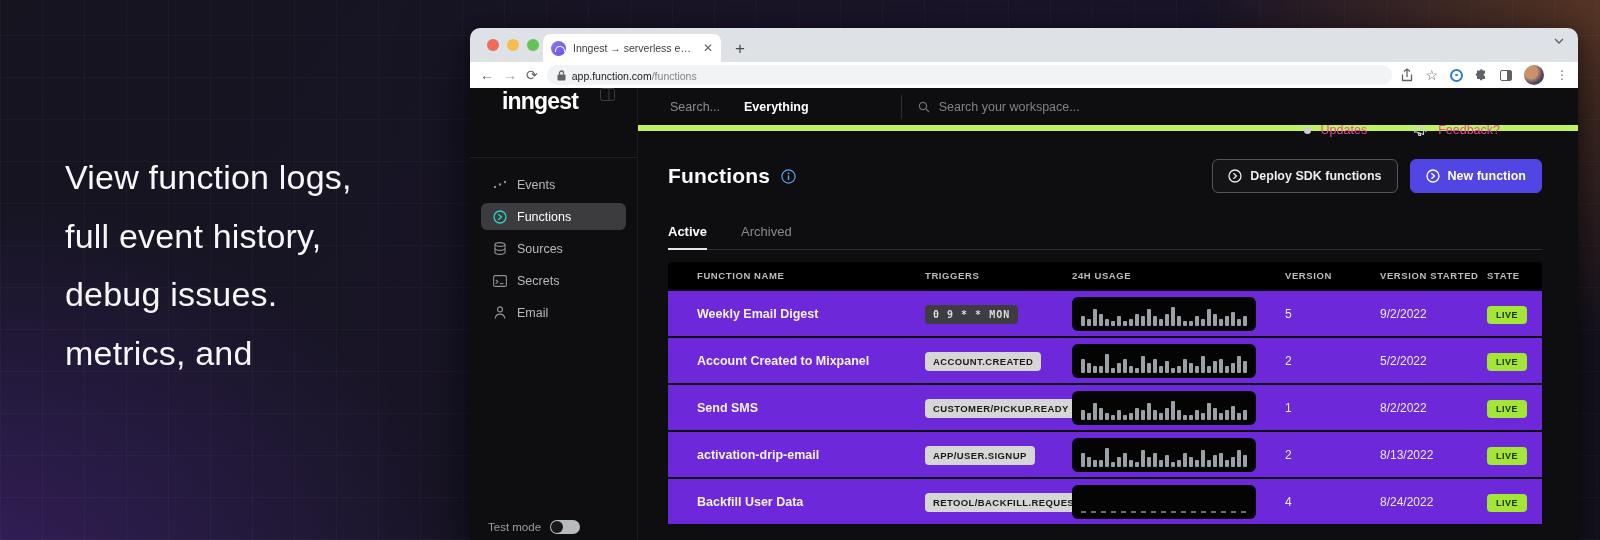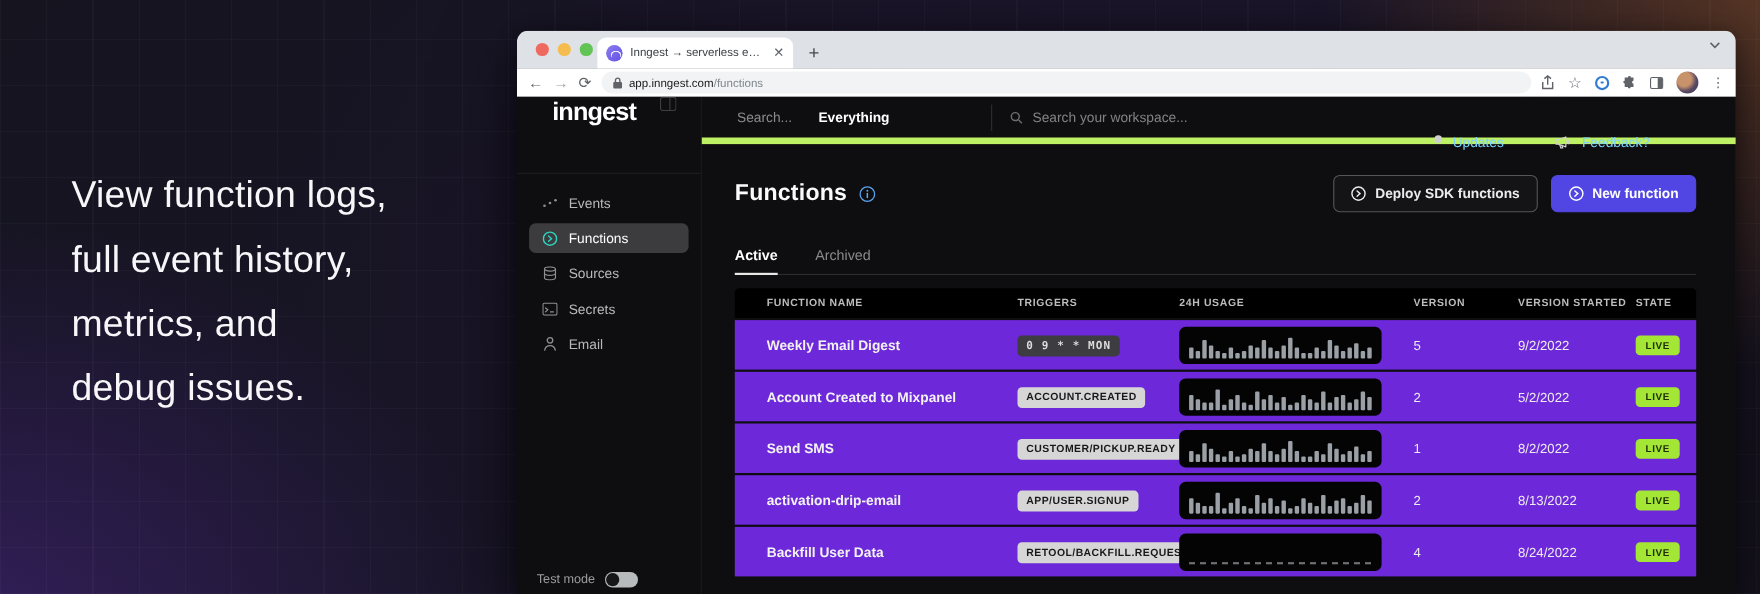--- a/index.html
+++ b/index.html
@@ -83,21 +83,21 @@
   .toggle::after { content:""; position:absolute; left:1px; top:1px; width:12px; height:12px;
     border-radius:50%; background:#17171a; }
 
   .main { flex:1; display:flex; flex-direction:column; }
   .topbar { height:43px; border-bottom:6px solid #bef264; display:flex; align-items:center;
     padding:0 78px 0 32px; font-size:12.5px; }
   .tb-search { color:#8b8b8b; }
   .tb-scope { color:#ffffff; font-weight:700; margin-left:24px; }
   .tb-div { width:1px; height:24px; background:#2f2f31; margin:0 16px 0 92px; }
   .tb-ws { color:#828282; margin-left:9px; }
-  .tb-right { margin-left:auto; display:flex; gap:10px; color:#7dd3fc;margin-top:47px; }
+  .tb-right { margin-left:auto; display:flex; align-items:center; gap:10px; color:#ec4899;margin-top:47px; }
   .tb-dot { width:7px; height:7px; border-radius:50%; background:#cfcfcf; }
   .tb-gap { width:26px; }
 
   .content { flex:1; padding:28px 36px 0 30px; }
   .page-head { display:flex; align-items:center; }
   .page-title { font-size:21px; font-weight:700; color:#fafafa; letter-spacing:.2px; }
   .info-ic { margin-left:11px; color:var(--info); display:flex; }
   .head-btns { margin-left:auto; display:flex; gap:12px; }
   .btn { height:34px; border-radius:6px; display:flex; align-items:center; gap:8px; padding:0 15px;
     font-size:12.5px; font-weight:700; }
@@ -132,22 +132,22 @@
   svg { display:block; }
 </style>
 </head>
 <body>
 
 <div class="stage">
 
   <div class="hero">
     <div>View function logs,</div>
     <div>full event history,</div>
+    <div>debug issues.</div>
     <div>metrics, and</div>
-    <div>debug issues.</div>
   </div>
 
   <div class="window">
 
     <div class="tabstrip">
       <div class="lights">
         <span class="light r"></span>
         <span class="light y"></span>
         <span class="light g"></span>
       </div>
@@ -167,21 +167,21 @@
     <div class="addressbar">
       <span class="navbtn">←</span>
       <span class="navbtn dim">→</span>
       <span class="navbtn">⟳</span>
       <div class="urlbox">
         <svg width="9" height="11" viewBox="0 0 9 11">
             <rect x="0.5" y="4.5" width="8" height="6" rx="1" fill="#5f6368"></rect>
             <path d="M2.5 4.5V3a2 2 0 0 1 4 0v1.5" stroke="#5f6368" stroke-width="1.3" fill="none"></path>
           </svg>
         <span>
-          <span class="url-host">app.inngest.com</span><span class="url-path">/functions</span>
+          <span class="url-host">app.function.com</span><span class="url-path">/functions</span>
         </span>
       </div>
       <div class="chrome-icons">
         <svg width="12" height="14" viewBox="0 0 12 14">
             <path d="M6 1v8M3 3.5L6 1l3 2.5" stroke="currentColor" stroke-width="1.3" fill="none"></path>
             <path d="M1.5 6.5v6h9v-6" stroke="currentColor" stroke-width="1.3" fill="none"></path>
           </svg>
         <span style="font-size:14px;">☆</span>
         <span class="op-icon"></span>
         <svg width="13" height="13" viewBox="0 0 13 13">

